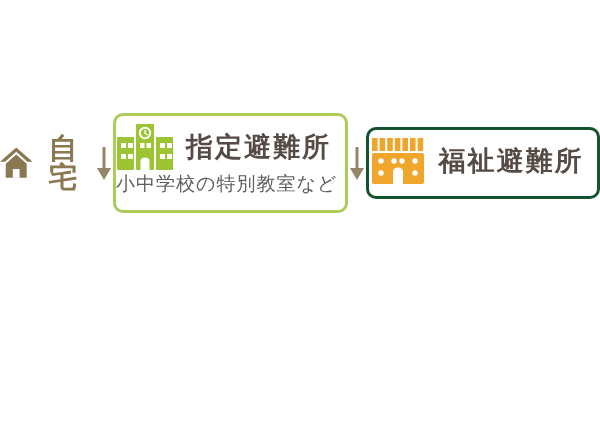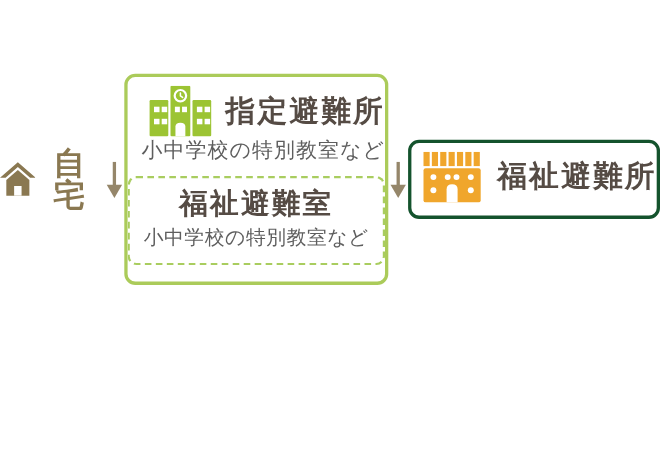--- a/index.html
+++ b/index.html
@@ -8,21 +8,21 @@
     display:flex;align-items:center;
     padding-top:8px;
     font-family:"DejaVu Sans","Liberation Sans",sans-serif;
     background:#ffffff;overflow:hidden;
   }
   .home-row{display:flex;align-items:center;gap:16px;height:48px;}
   .home-label{font-size:29px;font-weight:bold;color:#8a7851;letter-spacing:4px;line-height:1;}
   .arrow{margin:3px 0 2px 0;flex:0 0 auto;}
   .shelter-box{
     width:324px;box-sizing:border-box;background:#ffffff;
-    display:flex;flex-direction:column;align-items:flex-end;
+    display:flex;flex-direction:column;align-items:flex-start;
     border-radius:10px;
   }
   .green-box{border:3px solid #abcb5a;padding:8px 0 15px 0;}
   .orange-box{border:3px solid #14532d;padding:8px 0 12px 0;}
   .title-row{display:flex;align-items:center;gap:12px;}
   .box-title{font-size:27px;font-weight:bold;color:#554b44;letter-spacing:2px;line-height:1.3;}
   .box-subtitle{font-size:19px;color:#5e5e5e;letter-spacing:1px;line-height:1.25;margin-top:2px;}
   .inner-dashed{
     width:234px;box-sizing:border-box;margin-top:10px;
     border:2px dashed #a9cd5f;border-radius:8px;
@@ -76,24 +76,20 @@
           <rect x="50" y="19" width="5" height="5"></rect>
           <rect x="43" y="30" width="5" height="5"></rect>
           <rect x="50" y="30" width="5" height="5"></rect>
           <path d="M23.5 46 L23.5 37 Q23.5 33.5 28 33.5 Q32.5 33.5 32.5 37 L32.5 46 Z"></path>
         </g>
       </svg>
       <span class="box-title">指定避難所</span>
     </div>
     <div class="box-subtitle">小中学校の特別教室など</div>
 
-    <div class="inner-dashed">
-      <div class="inner-title">福祉避難室</div>
-      <div class="inner-subtitle">小中学校の特別教室など</div>
-    </div>
   </div>
 
   <svg class="arrow" width="18" height="34" viewBox="0 0 18 34">
     <g fill="#95866a">
       <rect x="7.5" y="0" width="3" height="23"></rect>
       <polygon points="2,21 16,21 9,33"></polygon>
     </g>
   </svg>
 
   <div class="shelter-box orange-box">

